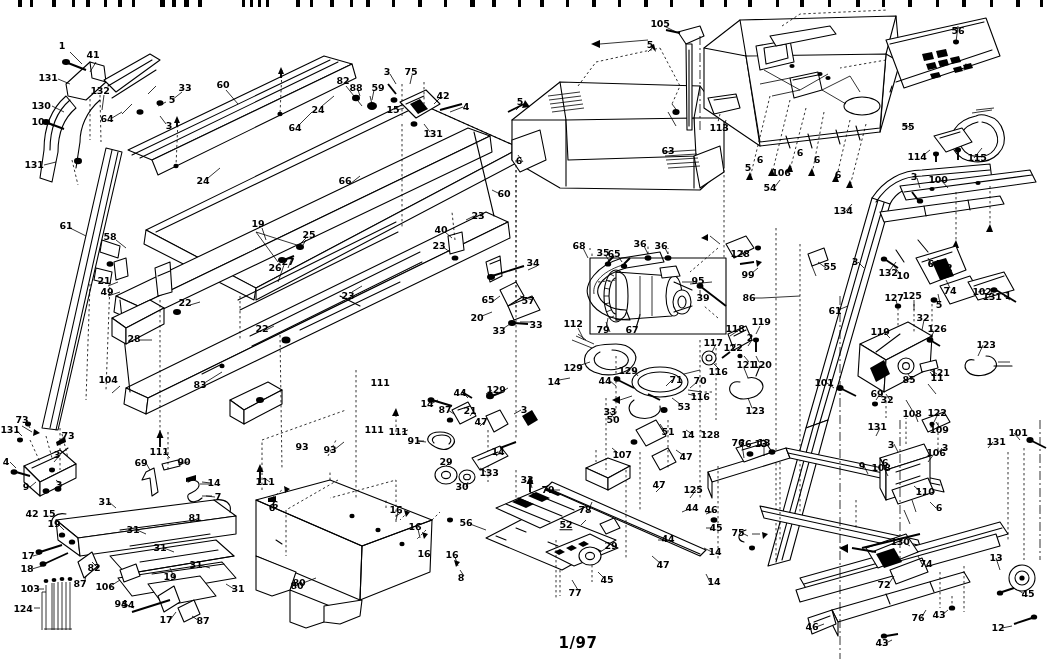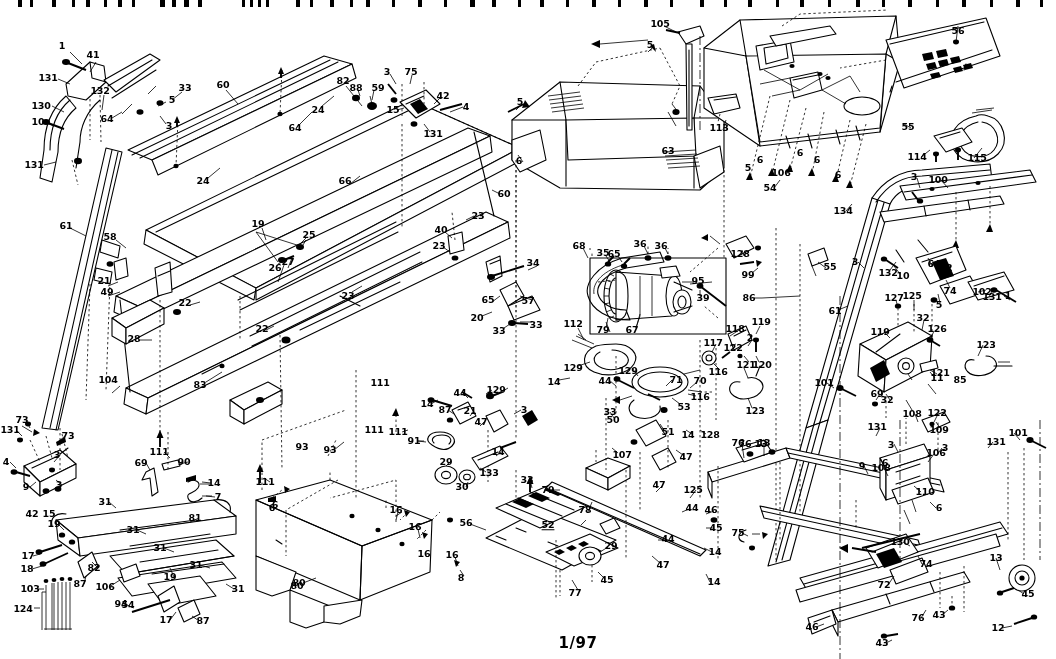--- a/index.html
+++ b/index.html
@@ -1233,21 +1233,21 @@
       <div class="cal" style="left: 396px; top: 510px;">16</div>
       <div class="cal" style="left: 415px; top: 527px;">16</div>
       <div class="cal" style="left: 452px; top: 555px;">16</div>
       <div class="cal" style="left: 461px; top: 578px;">8</div>
       <div class="cal" style="left: 272px; top: 508px;">6</div>
       <div class="cal" style="left: 466px; top: 523px;">56</div>
       <div class="cal" style="left: 575px; top: 593px;">77</div>
       <div class="cal" style="left: 585px; top: 510px;">78</div>
       <div class="cal" style="left: 548px; top: 490px;">79</div>
       <div class="cal" style="left: 527px; top: 480px;">33</div>
-      <div class="cal" style="left: 548px; top: 525px; text-decoration: underline;">52</div>
+      <div class="cal" style="left: 566px; top: 525px; text-decoration: underline;">52</div>
       <div class="cal" style="left: 607px; top: 580px;">45</div>
       <div class="cal" style="left: 611px; top: 546px;">29</div>
       <div class="cal" style="left: 663px; top: 565px;">47</div>
       <div class="cal" style="left: 668px; top: 539px;">44</div>
       <div class="cal" style="left: 715px; top: 552px;">14</div>
       <div class="cal" style="left: 692px; top: 508px;">44</div>
       <div class="cal" style="left: 659px; top: 485px;">47</div>
       <div class="cal" style="left: 693px; top: 490px;">125</div>
       <div class="cal" style="left: 711px; top: 510px;">46</div>
       <div class="cal" style="left: 716px; top: 528px;">45</div>
@@ -1278,21 +1278,21 @@
       <div class="cal" style="left: 939px; top: 305px;">5</div>
       <div class="cal" style="left: 982px; top: 292px;">102</div>
       <div class="cal" style="left: 992px; top: 297px;">131</div>
       <div class="cal" style="left: 1008px; top: 296px;">1</div>
       <div class="cal" style="left: 894px; top: 298px;">127</div>
       <div class="cal" style="left: 912px; top: 296px;">125</div>
       <div class="cal" style="left: 923px; top: 318px;">32</div>
       <div class="cal" style="left: 880px; top: 332px;">119</div>
       <div class="cal" style="left: 937px; top: 329px;">126</div>
       <div class="cal" style="left: 940px; top: 373px;">121</div>
-      <div class="cal" style="left: 960px; top: 380px;">85</div>
+      <div class="cal" style="left: 909px; top: 380px;">85</div>
       <div class="cal" style="left: 937px; top: 378px;">11</div>
       <div class="cal" style="left: 877px; top: 394px;">69</div>
       <div class="cal" style="left: 887px; top: 400px;">32</div>
       <div class="cal" style="left: 912px; top: 414px;">108</div>
       <div class="cal" style="left: 937px; top: 413px;">122</div>
       <div class="cal" style="left: 939px; top: 430px;">109</div>
       <div class="cal" style="left: 986px; top: 345px;">123</div>
       <div class="cal" style="left: 877px; top: 427px;">131</div>
       <div class="cal" style="left: 891px; top: 445px;">3</div>
       <div class="cal" style="left: 945px; top: 448px;">3</div>

